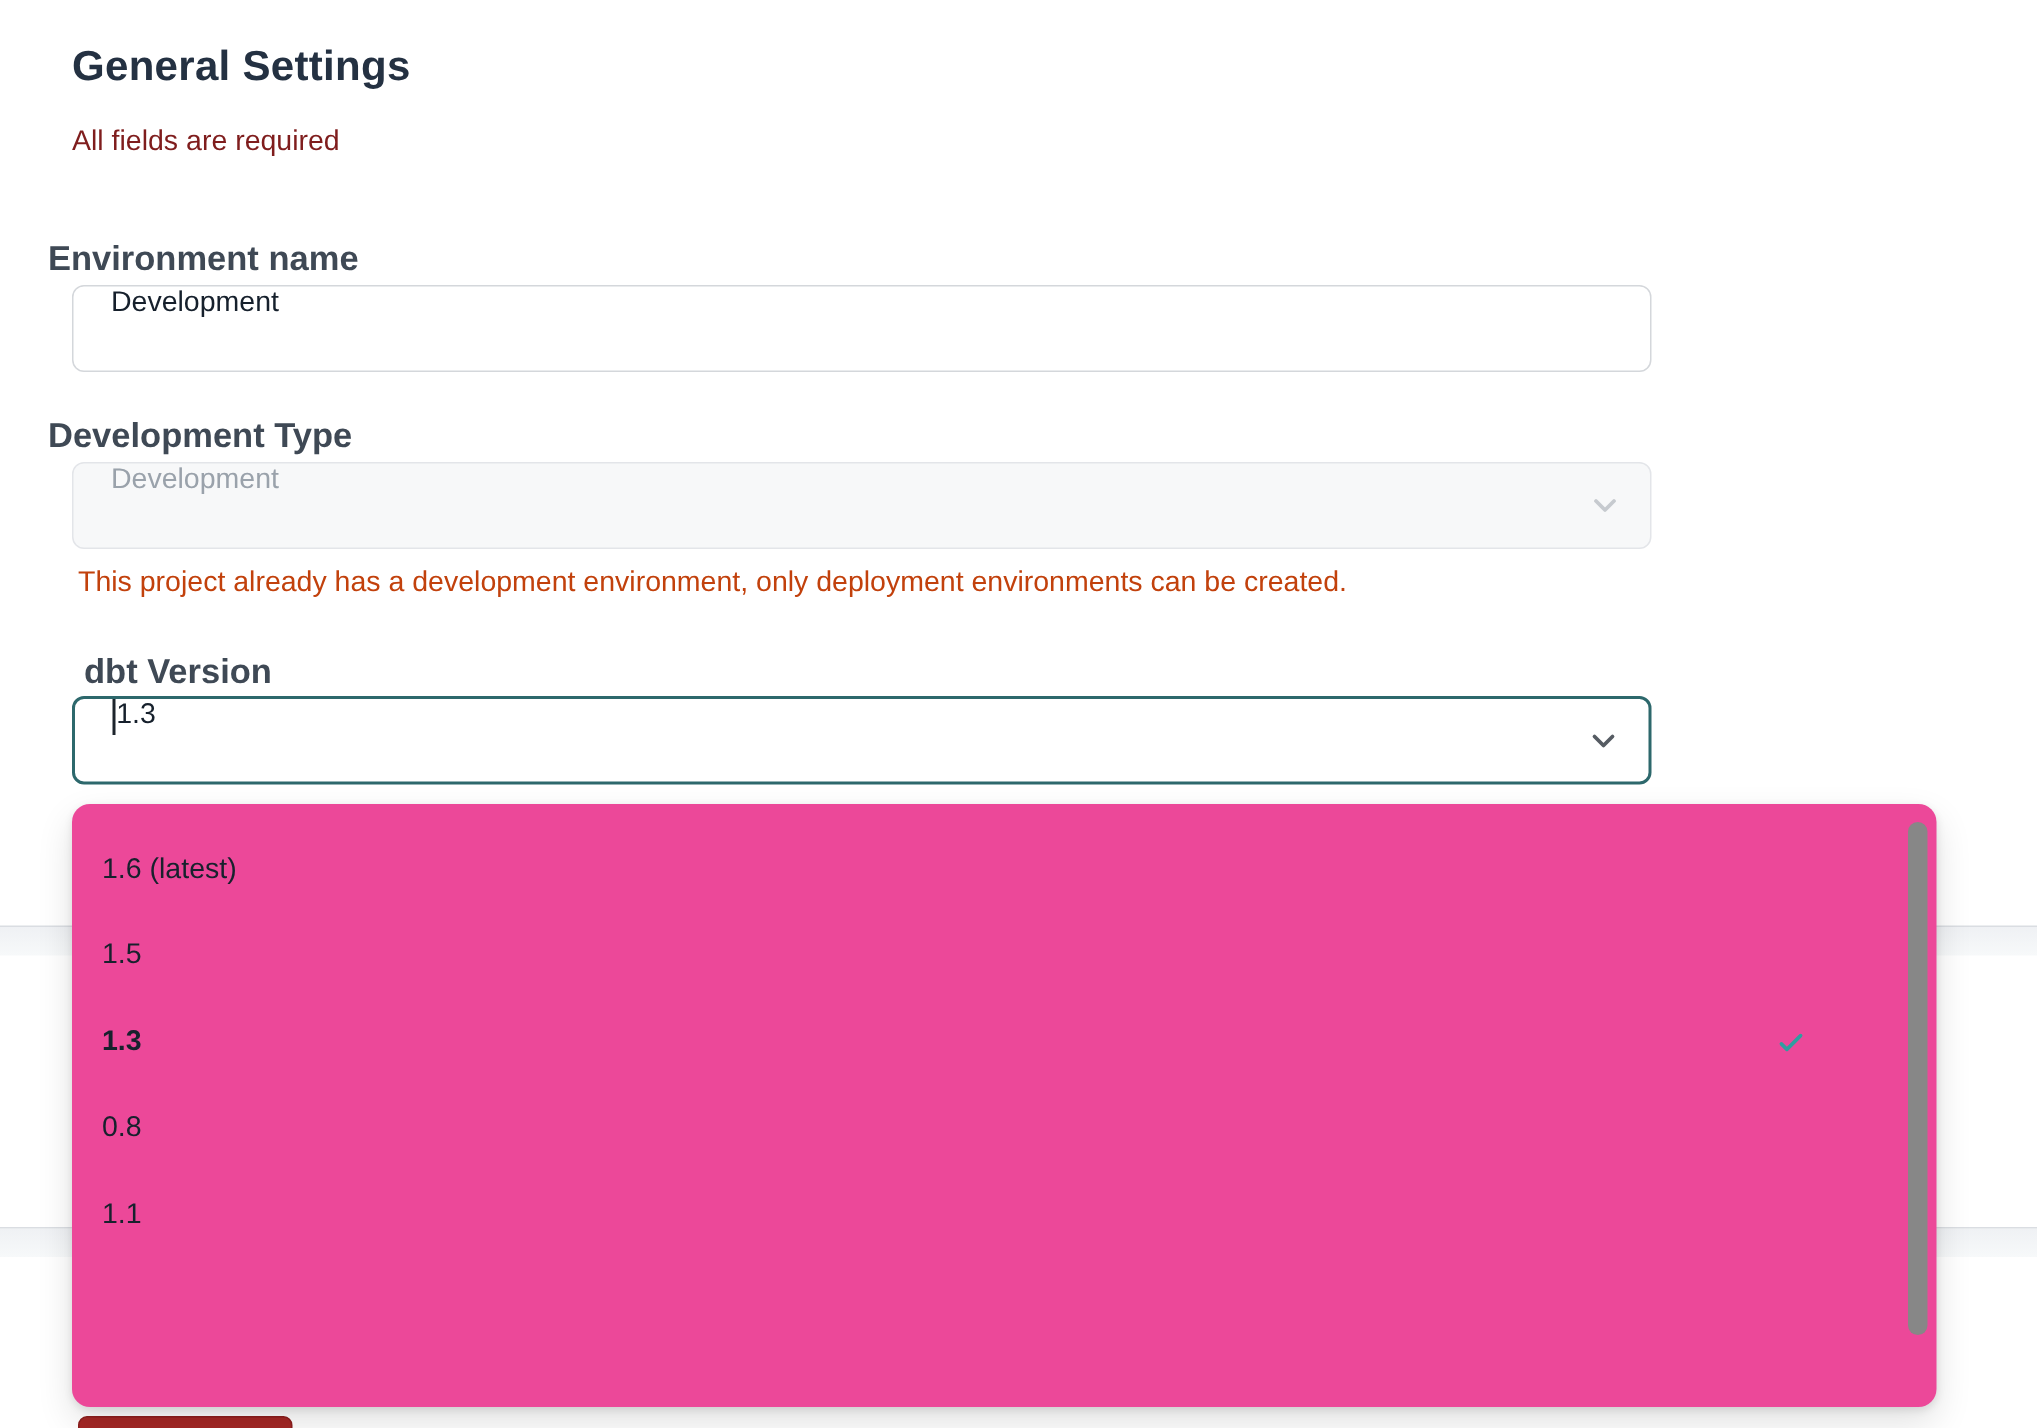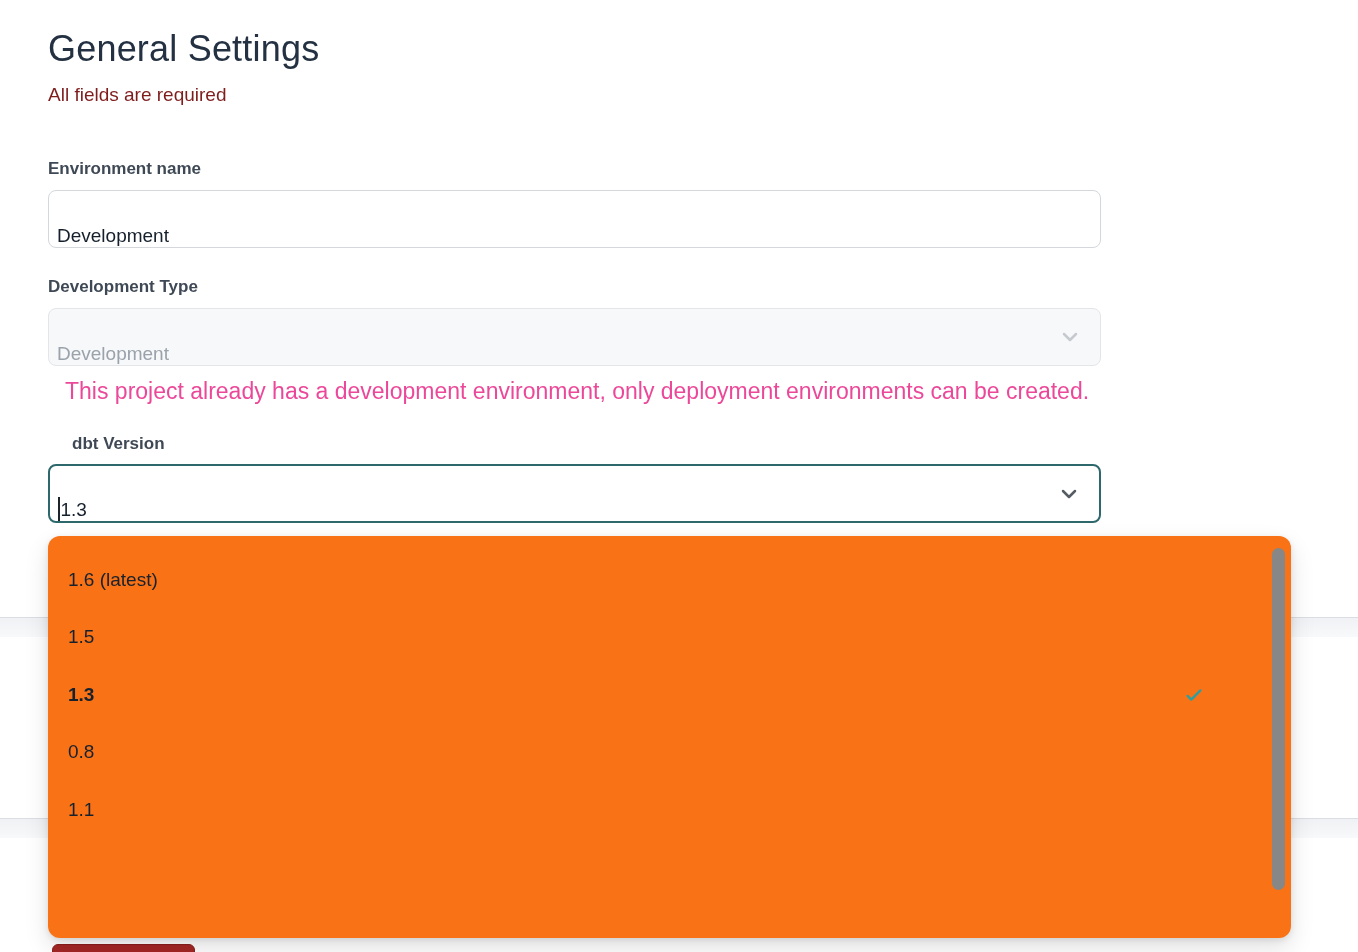--- a/index.html
+++ b/index.html
@@ -14,63 +14,63 @@
   .bg-band {
     position:absolute; left:0; width:1358px; height:20px;
     border-top:1px solid #dadde2;
     background:linear-gradient(#eff1f4, #f7f9fa);
   }
   .bg-band.b1 { top:617px; }
   .bg-band.b2 { top:818px; }
 
   .page-title {
     position:absolute; left:48px; top:28px;
-    font-size:36px; font-weight:normal; color:#243142; letter-spacing:0.2px;
+    font-size:28px; font-weight:bold; color:#243142; letter-spacing:0.2px;
   }
   .page-subtitle {
     position:absolute; left:48px; top:84px;
     font-size:19px; color:#7f1d1d;
   }
 
   .field-label {
-    position:absolute; left:48px;
-    font-size:17px; font-weight:bold; color:#3f4955;
+    position:absolute; left:32px;
+    font-size:23px; font-weight:bold; color:#3f4955;
   }
   .lbl-env-name { top:159px; }
   .lbl-env-type { top:277px; }
   .lbl-dbt-version { top:434px;margin-left:24px; }
 
   .text-input, .select {
     position:absolute; left:48px; width:1053px; height:58px;
     border:1px solid #d4d7db; border-radius:8px; background:#ffffff;
     font-size:19px; color:#16202c;
-    display:flex; align-items:flex-end; padding:0 8px;
+    display:flex; align-items:flex-start; padding:0 25px;
   }
   .input-env-name { top:190px; }
 
   .select-disabled {
     top:308px; background:#f7f8f9; border-color:#e3e5e9; color:#9aa2ab;
   }
   .select .chev { position:absolute; right:18px; top:50%; transform:translateY(-50%); display:flex; }
 
   .helper-text {
-    position:absolute; left:65px; top:378px;
-    font-size:23px; color:#ec4899;
+    position:absolute; left:52px; top:378px;
+    font-size:19px; color:#c2410c;
   }
 
   .select-focused {
     top:464px; height:59px; border:2px solid #2d686c; border-radius:8px;
   }
   .caret {
     width:1.5px; height:24px; background:#1d242c; margin-right:1px;
   }
 
   .dropdown {
     position:absolute; left:48px; top:536px; width:1243px; height:402px;
-    background:#f97316; border-radius:12px;
+    background:#ec4899; border-radius:12px;
     box-shadow:0 2px 6px rgba(0,0,0,0.10), 0 10px 24px rgba(0,0,0,0.12);
     padding-top:15px; overflow:hidden; z-index:5;
   }
   .option {
     position:relative; height:57.5px; display:flex; align-items:center;
     padding:0 56px 0 20px; font-size:19px; color:#17212d; cursor:pointer;
   }
   .option.selected { font-weight:bold; }
   .option .check { position:absolute; right:86px; top:50%; transform:translateY(-50%); display:flex; }
 

